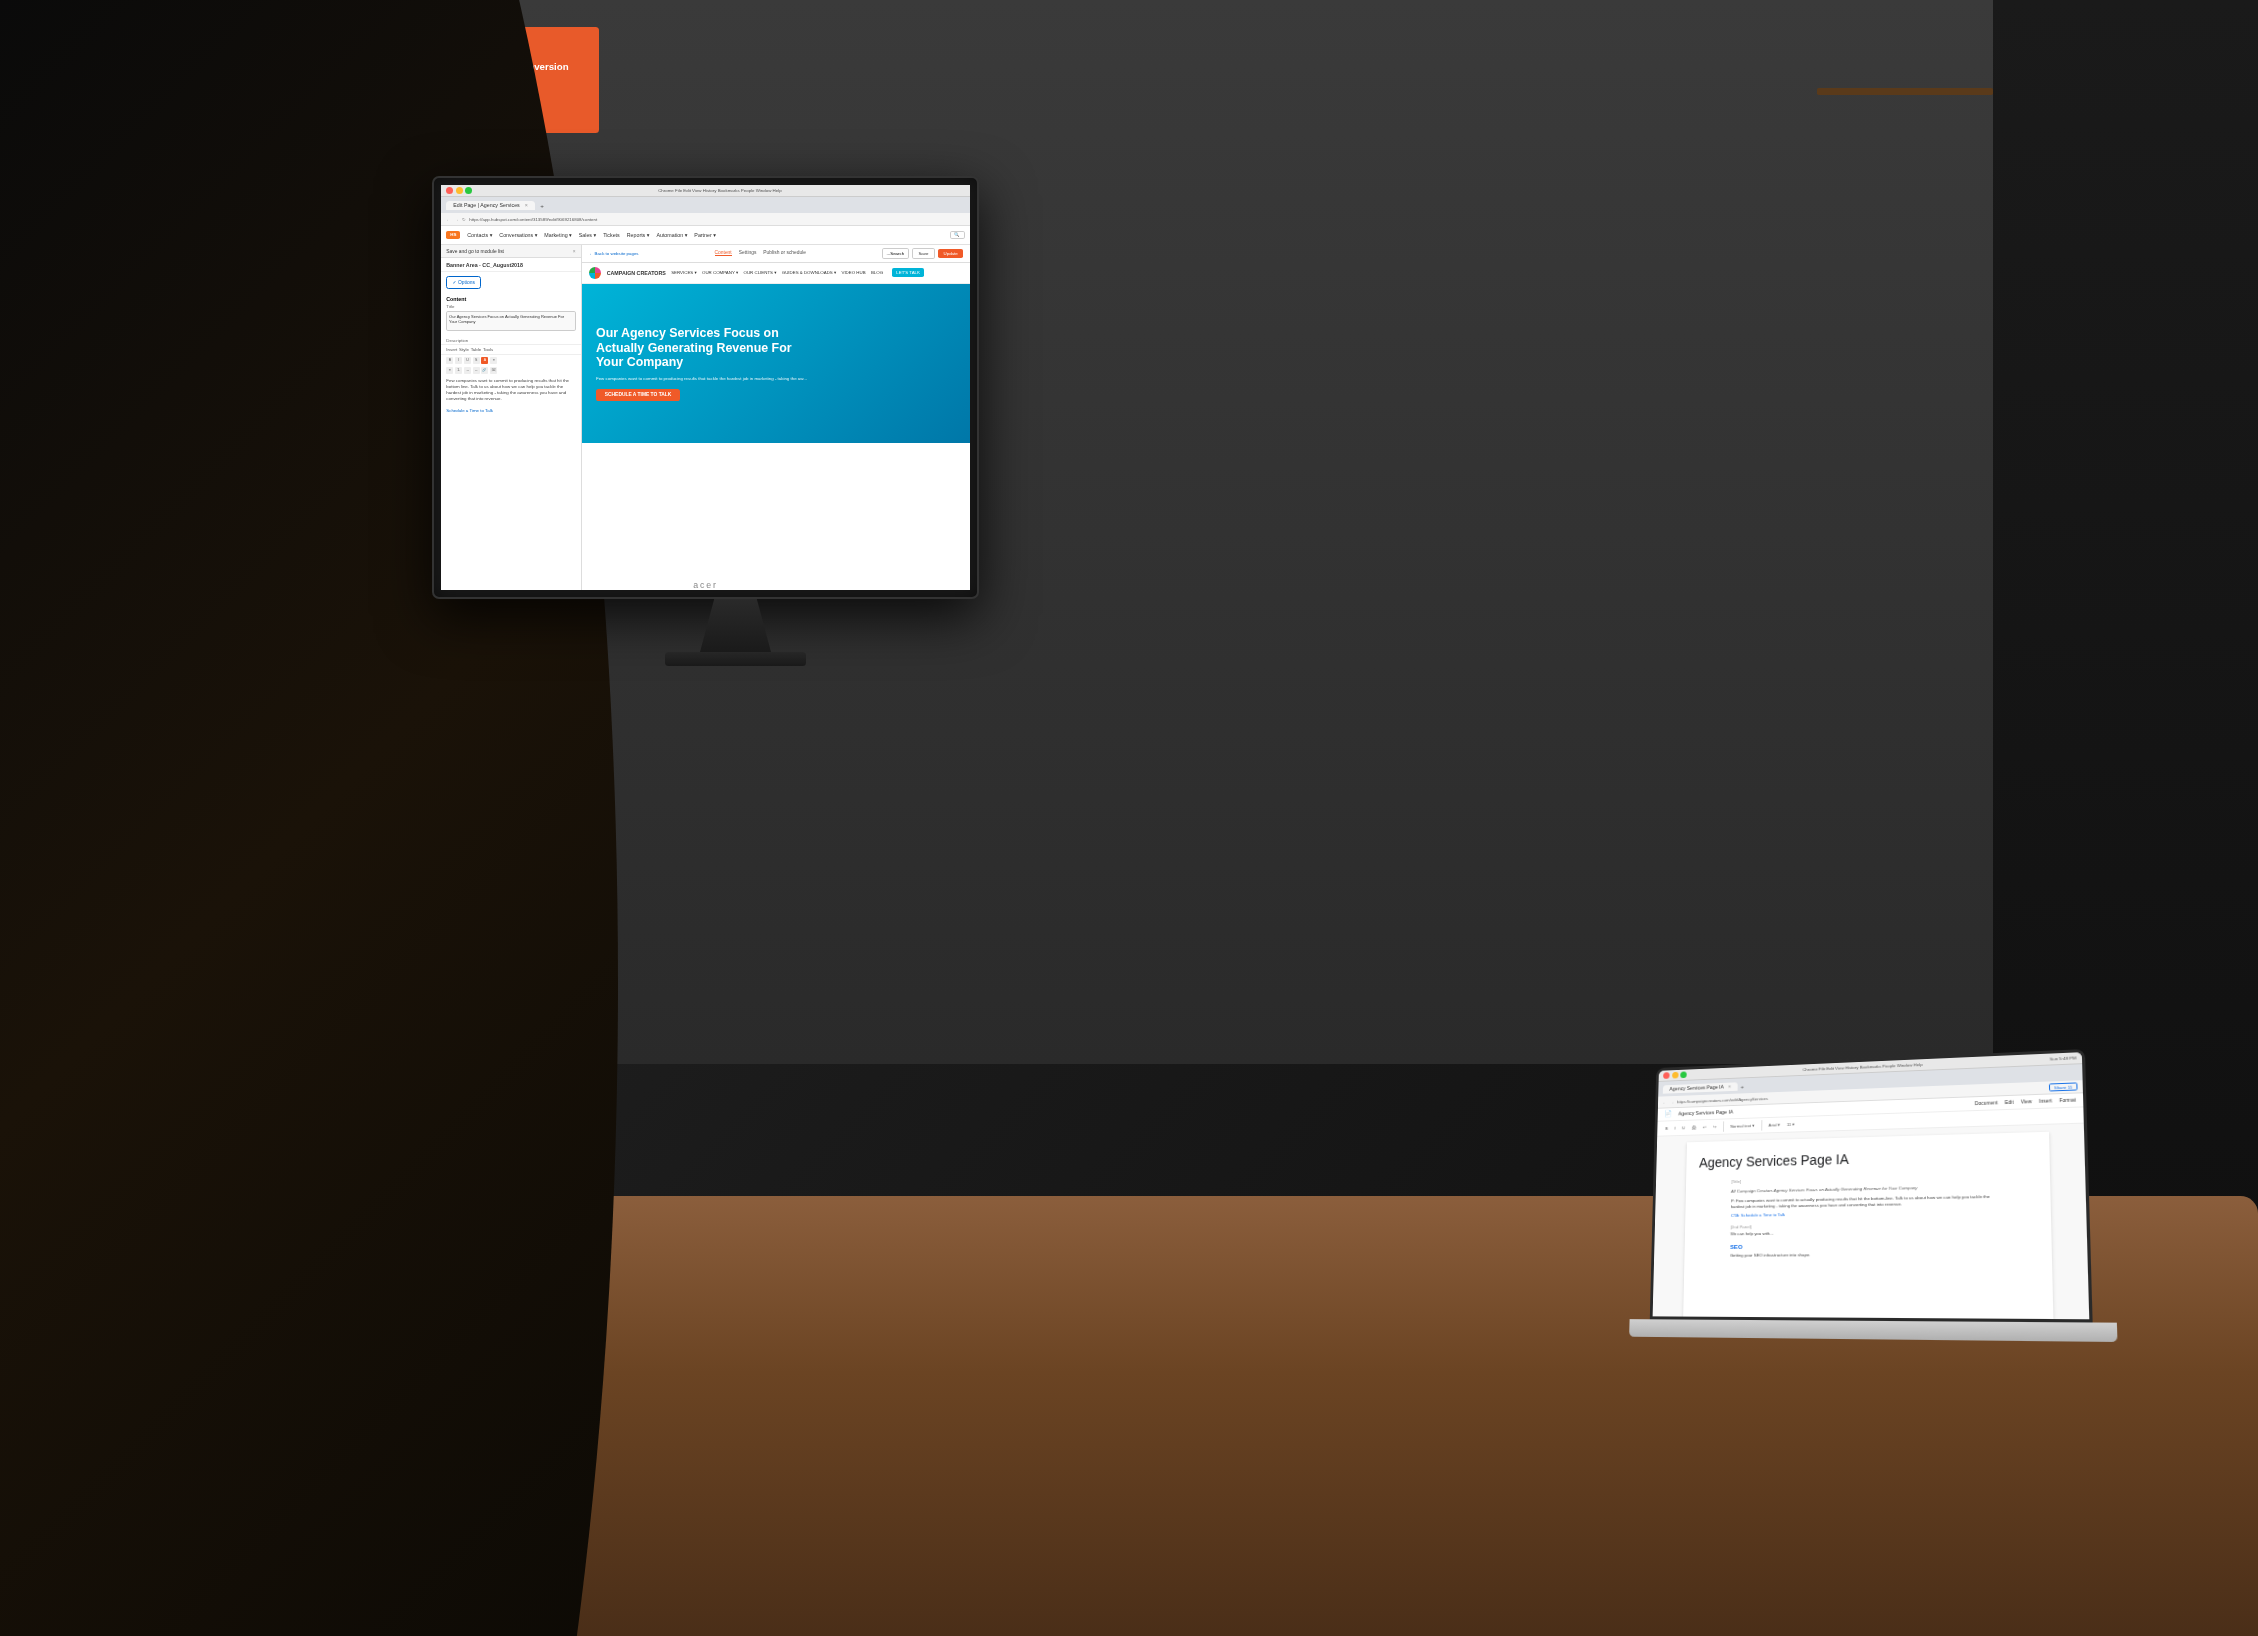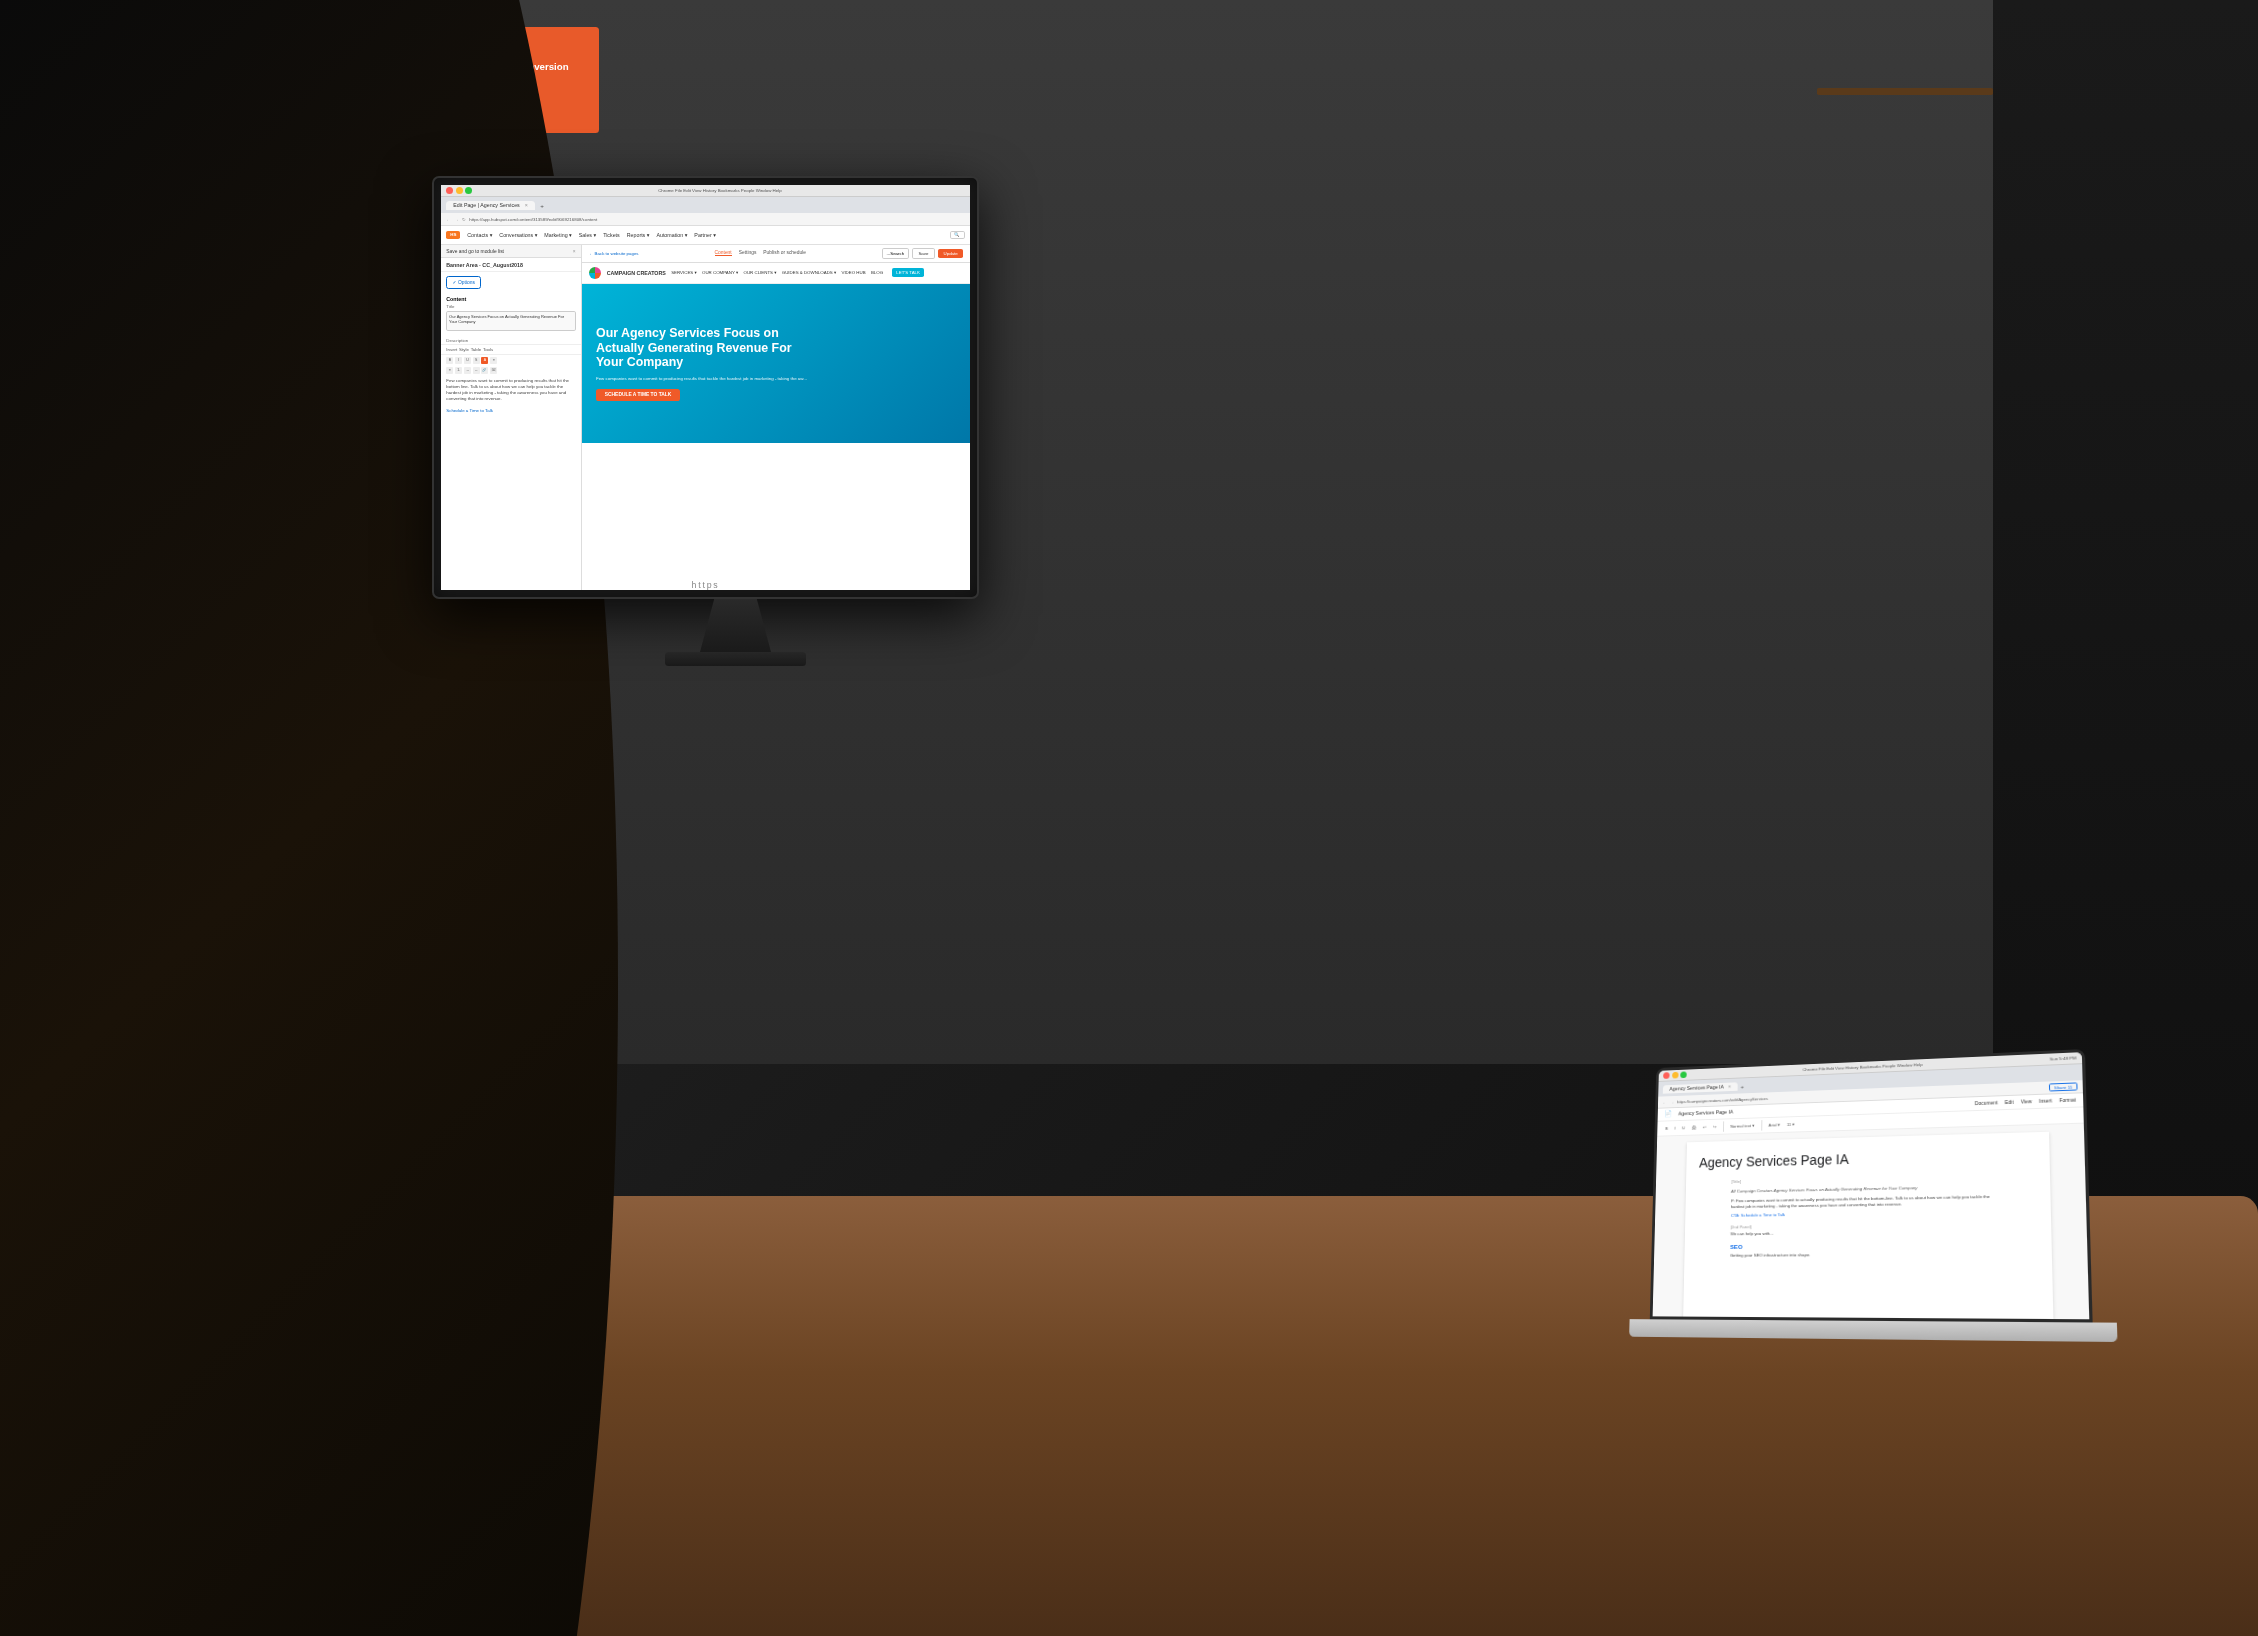--- a/index.html
+++ b/index.html
@@ -755,21 +755,21 @@
                     <div class="cc-hero-h1">Our Agency Services Focus on Actually Generating Revenue For Your Company</div>
                     <div class="cc-hero-p">Few companies want to commit to producing results that tackle the hardest job in marketing - taking the aw...</div>
                     <div class="cc-schedule-btn">SCHEDULE A TIME TO TALK</div>
                   </div>
                 </div>
               </div>
             </div>
           </div>
         </div>
       </div>
-      <div class="acer-logo">https</div>
+      <div class="acer-logo">acer</div>
     </div>
     <div class="monitor-stand"></div>
     <div class="monitor-base"></div>
   </div>
 
   <div class="laptop-container">
     <div class="laptop-screen-area">
       <div class="laptop-screen">
 
         <div class="gdocs">

